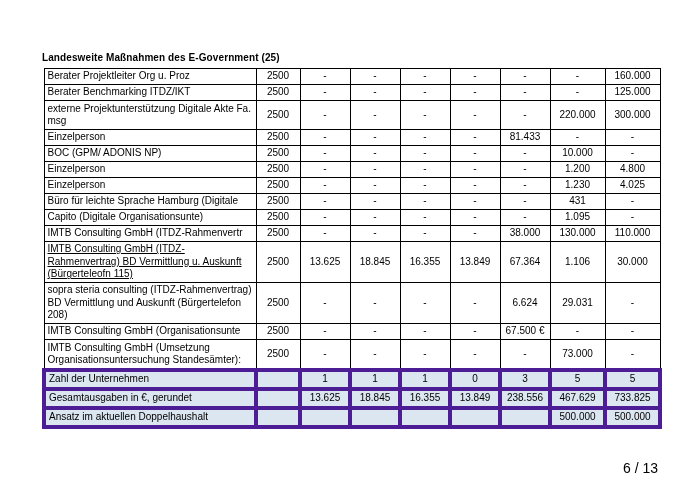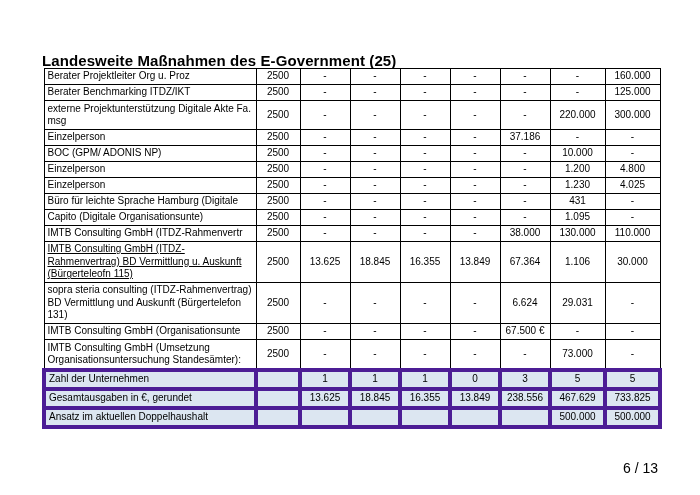--- a/index.html
+++ b/index.html
@@ -19,21 +19,21 @@
     position: absolute;
     left: 0;
     top: 0;
     width: 700px;
     height: 495px;
   }
   .doc-title {
     position: absolute;
     left: 42px;
     top: 52px;
-    font-size: 15px;
+    font-size: 10px;
     font-weight: bold;
     letter-spacing: 0.1px;
     white-space: nowrap;
   }
   .table-wrap {
     position: absolute;
     left: 42px;
     top: 68px;
     width: 616px;
   }
@@ -139,21 +139,21 @@
           <td class="num">220.000</td>
           <td class="num">300.000</td>
         </tr>
         <tr>
           <td class="label">Einzelperson</td>
           <td class="num">2500</td>
           <td class="num">-</td>
           <td class="num">-</td>
           <td class="num">-</td>
           <td class="num">-</td>
-          <td class="num">37.186</td>
+          <td class="num">81.433</td>
           <td class="num">-</td>
           <td class="num">-</td>
         </tr>
         <tr>
           <td class="label">BOC (GPM/ ADONIS NP)</td>
           <td class="num">2500</td>
           <td class="num">-</td>
           <td class="num">-</td>
           <td class="num">-</td>
           <td class="num">-</td>
@@ -221,21 +221,21 @@
           <td class="num">2500</td>
           <td class="num">13.625</td>
           <td class="num">18.845</td>
           <td class="num">16.355</td>
           <td class="num">13.849</td>
           <td class="num">67.364</td>
           <td class="num">1.106</td>
           <td class="num">30.000</td>
         </tr>
         <tr>
-          <td class="label wrapcell" style="height:38px;">sopra steria consulting (ITDZ-Rahmenvertrag) BD Vermittlung und Auskunft (Bürgertelefon 131)</td>
+          <td class="label wrapcell" style="height:38px;">sopra steria consulting (ITDZ-Rahmenvertrag) BD Vermittlung und Auskunft (Bürgertelefon 208)</td>
           <td class="num">2500</td>
           <td class="num">-</td>
           <td class="num">-</td>
           <td class="num">-</td>
           <td class="num">-</td>
           <td class="num">6.624</td>
           <td class="num">29.031</td>
           <td class="num">-</td>
         </tr>
         <tr>

